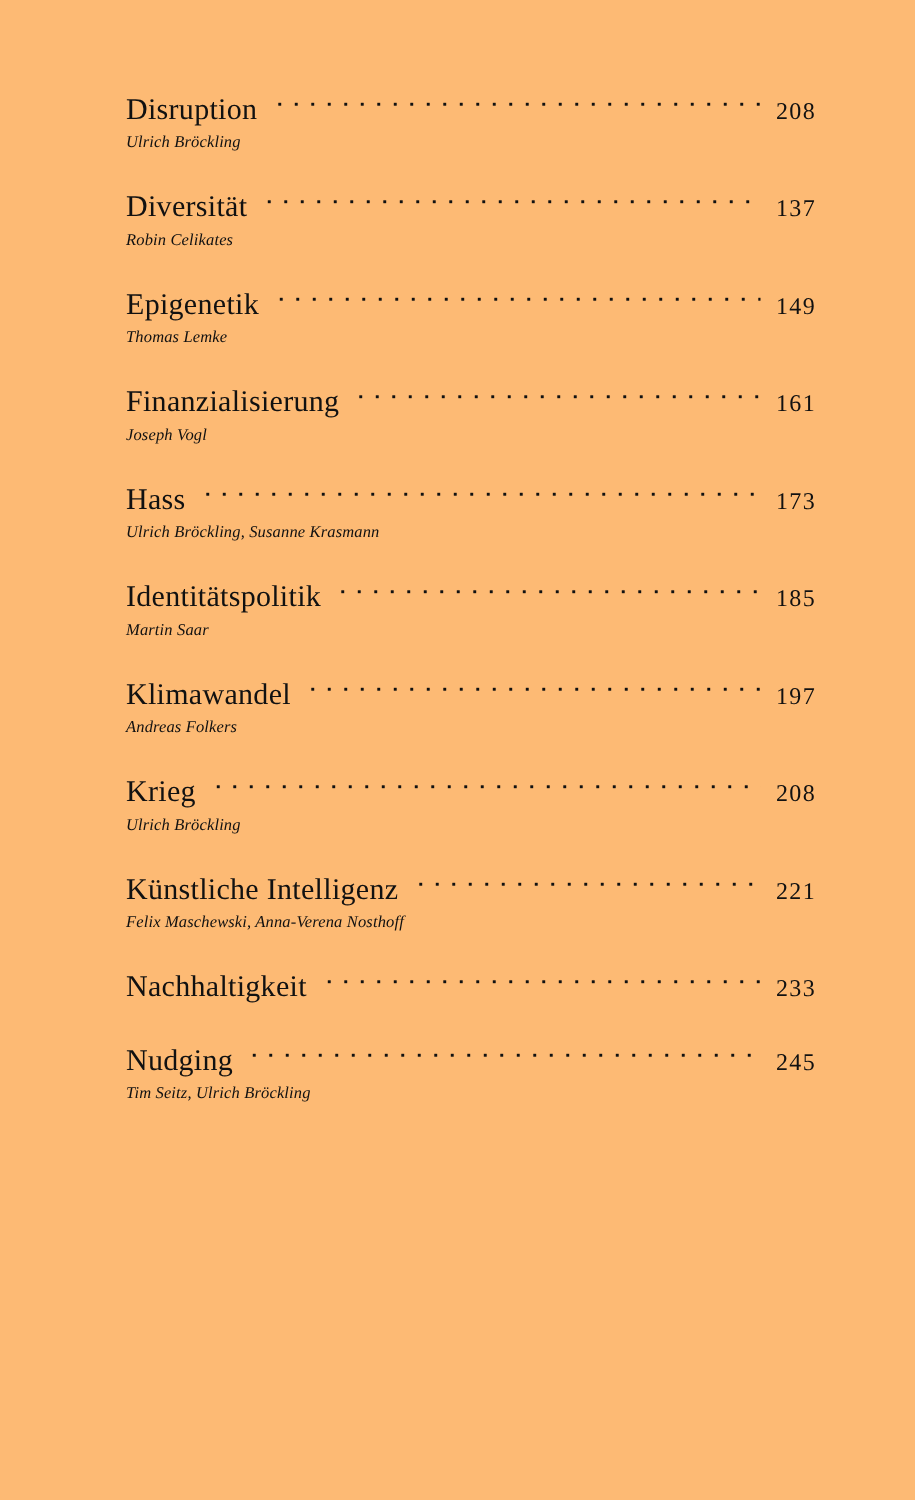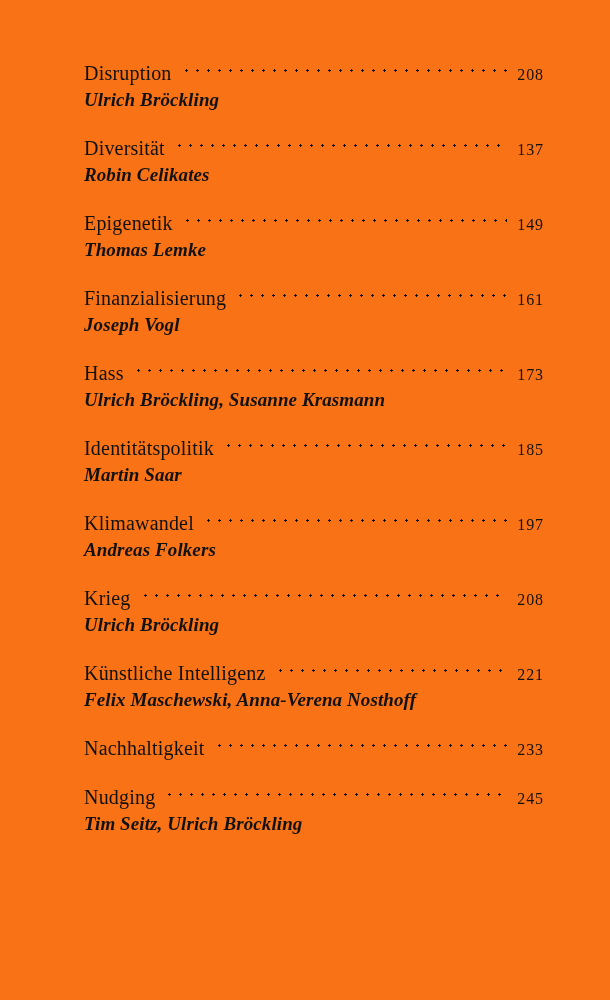--- a/index.html
+++ b/index.html
@@ -11,21 +11,21 @@
     width: 610px;
     height: 1000px;
     font-family: "Liberation Serif", serif;
     color: #111111;
     overflow: hidden;
   }
   .page {
     position: relative;
     width: 610px;
     height: 1000px;
-    background: #f97316;
+    background: #fdba74;
     box-sizing: border-box;
     padding: 62px 66px 0 84px;
   }
   .toc {
     display: block;
   }
   .entry {
     margin-bottom: 26px;
   }
   .entry:last-child {
@@ -60,24 +60,23 @@
     font-family: "Liberation Serif", serif;
     font-size: 16px;
     letter-spacing: 0.9px;
     white-space: nowrap;
     min-width: 30px;
     text-align: right;
   }
   .authors {
     font-family: "Liberation Serif", serif;
     font-style: italic;
-    font-size: 19px;
+    font-size: 11px;
     margin-top: 4px;
     letter-spacing: 0.1px;
-    font-weight: bold;
   }
 </style>
 </head>
 <body>
 
 <div class="page">
   <div class="toc">
 
     <div class="entry">
       <div class="entry-line">

